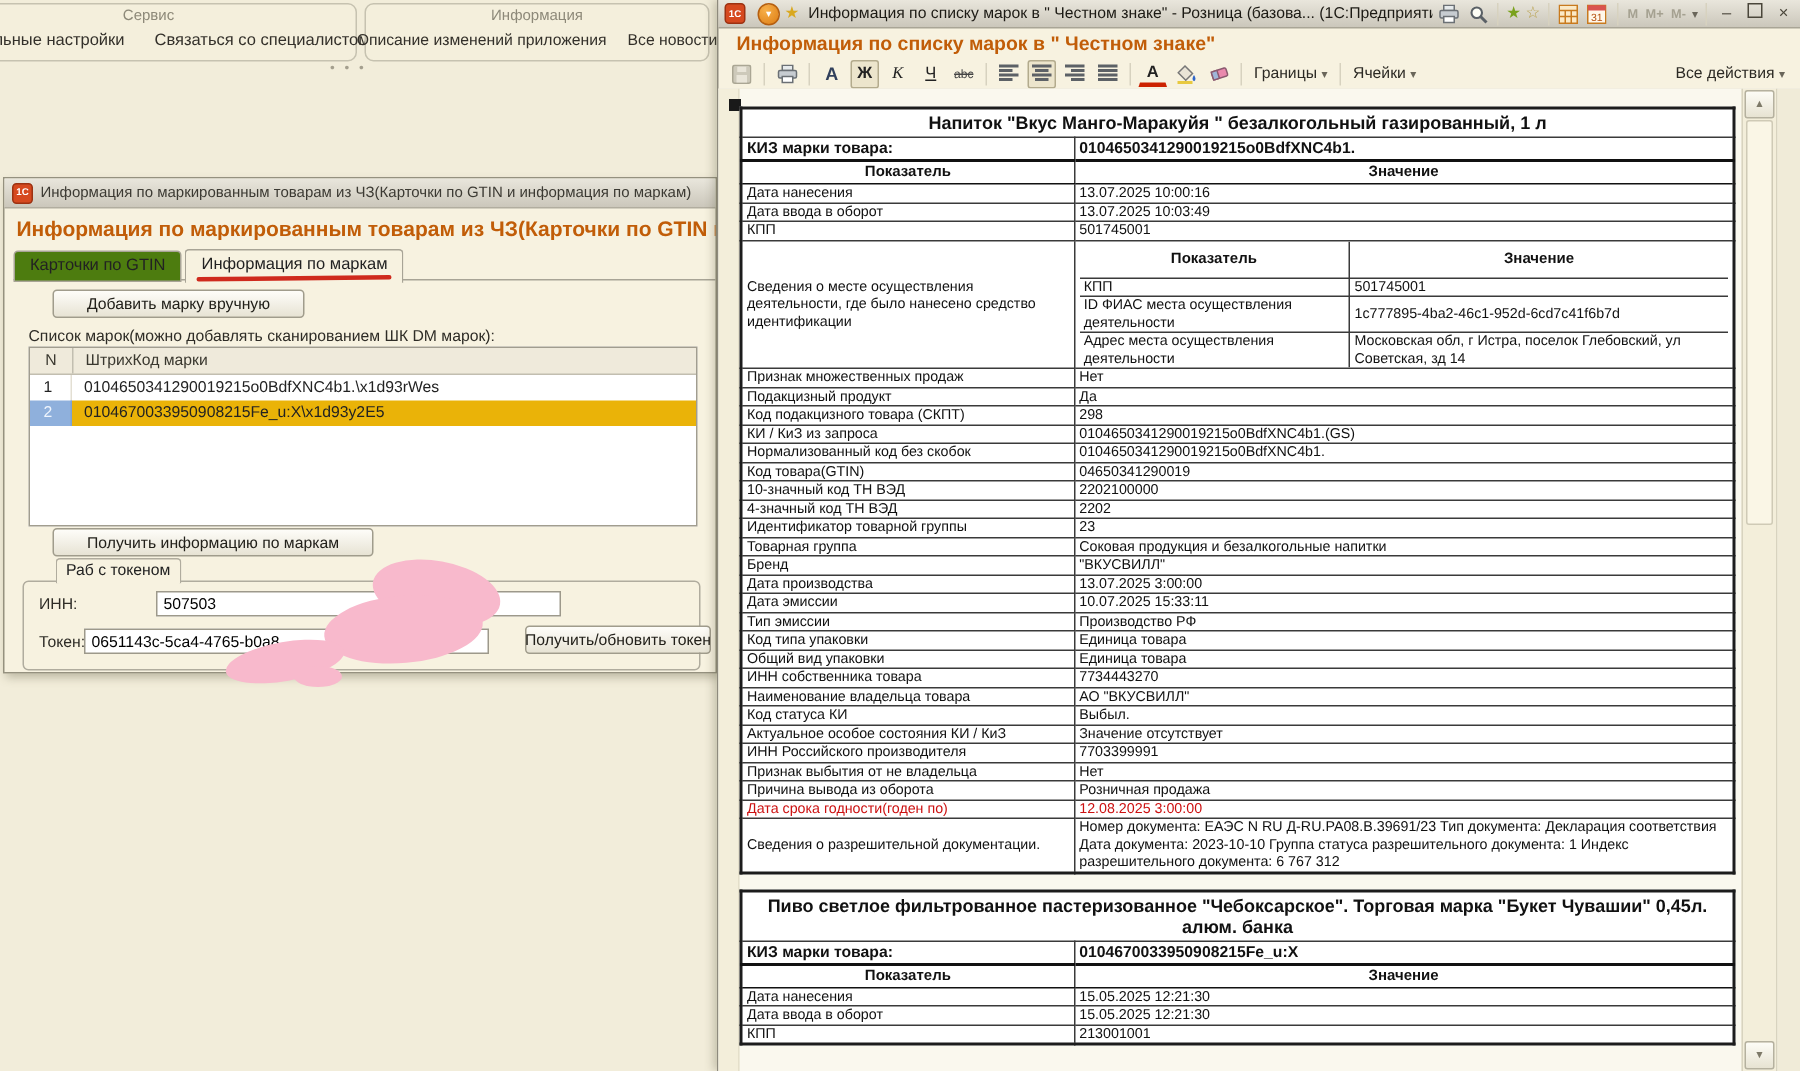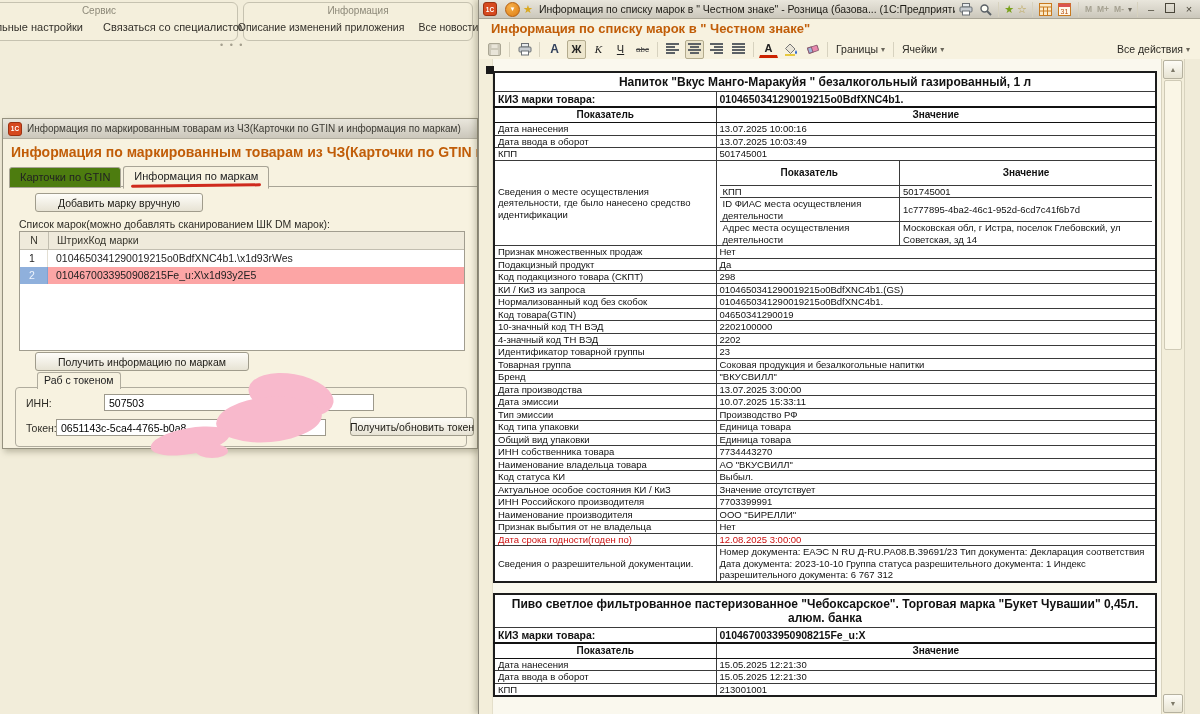--- a/index.html
+++ b/index.html
@@ -38,21 +38,21 @@
   .addbtn{position:absolute;left:16px;top:74px;width:168px;height:19px}
   .listlbl{position:absolute;left:16px;top:99px;font-size:10.5px;color:#2e2c26}
   .mtable{position:absolute;left:16px;top:112px;width:444px;height:118px;background:#fff;border:1px solid #a19d8f;overflow:hidden}
   .mhead{display:flex;height:17px;background:#efeadb;border-bottom:1px solid #c2beb0;font-size:10.5px;color:#3a382f}
   .mhead .hN{width:28px;border-right:1px solid #c2beb0;text-align:center;line-height:16px}
   .mhead .hC{flex:1;padding-left:8px;line-height:16px}
   .mrow{display:flex;height:17px;font-size:10.5px;line-height:16px}
   .mrow .mc1{width:28px;border-right:1px solid #e3dfd3;padding-left:9px;box-sizing:border-box}
   .mrow .mc2{flex:1;padding-left:8px;white-space:nowrap;overflow:hidden}
   .mrow.sel .mc1{background:#8fb0dc;color:#eef4fd;border-right-color:#7ea2d2}
-  .mrow.sel .mc2{background:#fca5a5}
+  .mrow.sel .mc2{background:#eab308}
   .getbtn{position:absolute;left:16px;top:233px;width:214px;height:19px}
   .toktab{position:absolute;left:34px;top:253px;height:16px;padding:0 6px;font-size:10.5px;line-height:15px;
     background:#f7f2e0;border:1px solid #b0ac9e;border-bottom:none;border-radius:3px 3px 0 0;z-index:2}
   .tokbox{position:absolute;left:12px;top:268px;width:450px;height:58px;border:1px solid #b0ac9e;border-radius:4px}
   .toklbl{position:absolute;font-size:10.5px;color:#2e2c26}
   
   .blob{position:absolute;background:#f8b9cc;border-radius:50%;z-index:6}
   
   .rwin{position:absolute;left:478px;top:0;width:722px;height:714px;background:#f7f2e0;
     border-left:1px solid #8e8a7d;box-shadow:-3px 0 6px rgba(90,85,60,.3)}
@@ -461,26 +461,26 @@
             </tr>
             <tr>
               <td>Актуальное особое состояния КИ / КиЗ</td>
               <td>Значение отсутствует</td>
             </tr>
             <tr>
               <td>ИНН Российского производителя</td>
               <td>7703399991</td>
             </tr>
             <tr>
-              <td>Наименование производителя</td>
-              <td>ООО "БИРЕЛЛИ"</td>
-            </tr>
-            <tr>
               <td>Признак выбытия от не владельца</td>
               <td>Нет</td>
+            </tr>
+            <tr>
+              <td>Причина вывода из оборота</td>
+              <td>Розничная продажа</td>
             </tr>
             <tr class="red">
               <td>Дата срока годности(годен по)</td>
               <td>12.08.2025 3:00:00</td>
             </tr>
             <tr>
               <td>Сведения о разрешительной документации.</td>
               <td>Номер документа: ЕАЭС N RU Д-RU.РА08.В.39691/23  Тип документа: Декларация соответствия  Дата документа: 2023-10-10  Группа статуса разрешительного документа: 1  Индекс разрешительного документа: 6 767 312</td>
             </tr>
           </tbody>

